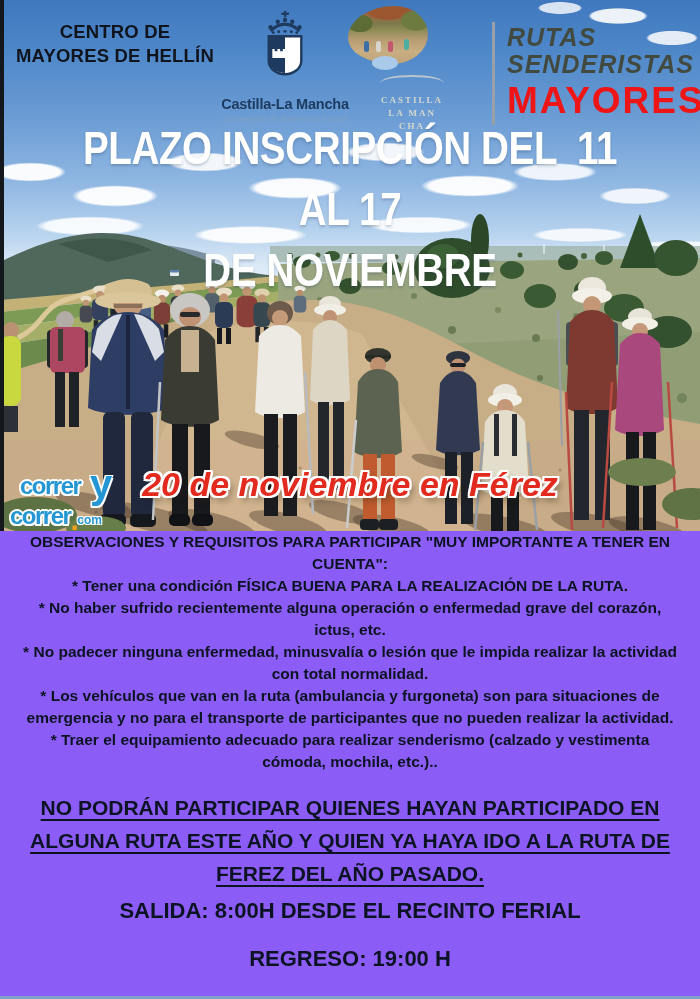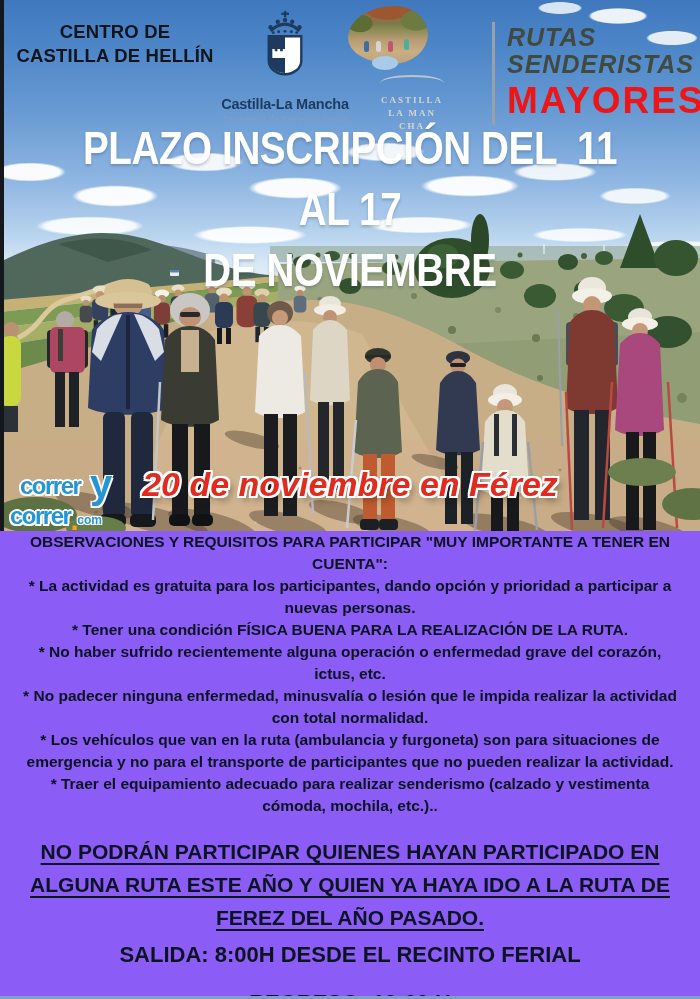--- a/index.html
+++ b/index.html
@@ -409,21 +409,21 @@
         <ellipse cx="96" cy="528" rx="30" ry="12" fill="#687e48"></ellipse>
         <ellipse cx="642" cy="472" rx="34" ry="14" fill="#6d7f4f"></ellipse>
         <ellipse cx="692" cy="504" rx="30" ry="16" fill="#5f7344"></ellipse>
       </g>
     </svg>
 
     <div class="photo-left-edge"></div>
 
     <div class="org">
       <div>CENTRO DE</div>
-      <div>CASTILLA DE HELLÍN</div>
+      <div>MAYORES DE HELLÍN</div>
     </div>
 
     <div class="clm">
       <svg width="58" height="76" viewBox="0 0 60 84" aria-hidden="true">
         <rect x="29" y="1" width="2.4" height="7" fill="#1e3a5e"></rect>
         <rect x="26" y="3" width="8.4" height="2.4" fill="#1e3a5e"></rect>
         <path d="M14 23 Q30 8 46 23" stroke="#1e3a5e" stroke-width="3.4" fill="none"></path>
         <circle cx="14" cy="19" r="2.4" fill="#1e3a5e"></circle>
           <circle cx="22" cy="13" r="2.4" fill="#1e3a5e"></circle>
         <circle cx="30" cy="11" r="2.4" fill="#1e3a5e"></circle>
@@ -472,21 +472,20 @@
 
     <div class="correr">
       <div class="w correr-l1">correr</div>
       <div class="w correr-l2"><span>correr</span><span class="dot">.</span><span class="tld">com</span></div>
       <span class="w conj">y</span>
     </div>
   </div>
 
   <div class="info">
     <p class="obs-heading">OBSERVACIONES Y REQUISITOS PARA PARTICIPAR "MUY IMPORTANTE A TENER EN CUENTA":</p>
-    <p class="obs-item">* La actividad es gratuita para los participantes, dando opción y prioridad a participar a nuevas personas.</p>
     <p class="obs-item">* Tener una condición FÍSICA BUENA PARA LA REALIZACIÓN DE LA RUTA.</p>
     <p class="obs-item">* No haber sufrido recientemente alguna operación o enfermedad grave del corazón, ictus, etc.</p>
     <p class="obs-item">* No padecer ninguna enfermedad, minusvalía o lesión que le impida realizar la actividad con total normalidad.</p>
     <p class="obs-item">* Los vehículos que van en la ruta (ambulancia y furgoneta) son para situaciones de emergencia y no para el transporte de participantes que no pueden realizar la actividad.</p>
     <p class="obs-item">* Traer el equipamiento adecuado para realizar senderismo (calzado y vestimenta cómoda, mochila, etc.)..</p>
     <p class="restriction">NO PODRÁN PARTICIPAR QUIENES HAYAN PARTICIPADO EN ALGUNA RUTA ESTE AÑO Y QUIEN YA HAYA IDO A LA RUTA DE FEREZ DEL AÑO PASADO.</p>
     <p class="salida">SALIDA: 8:00H DESDE EL RECINTO FERIAL</p>
     <p class="regreso">REGRESO: 19:00 H</p>
     <div class="bottom-line"></div>
   </div>

